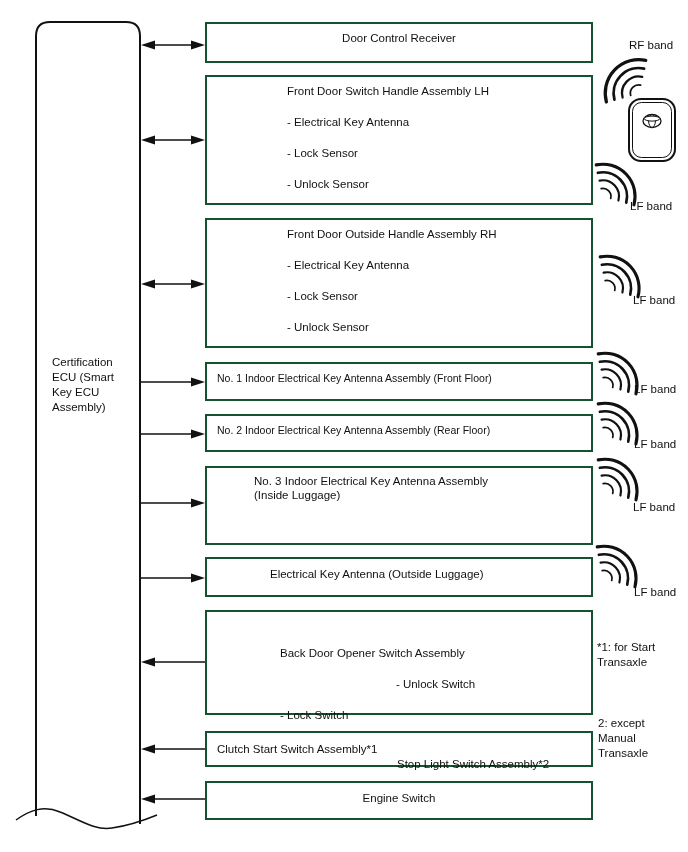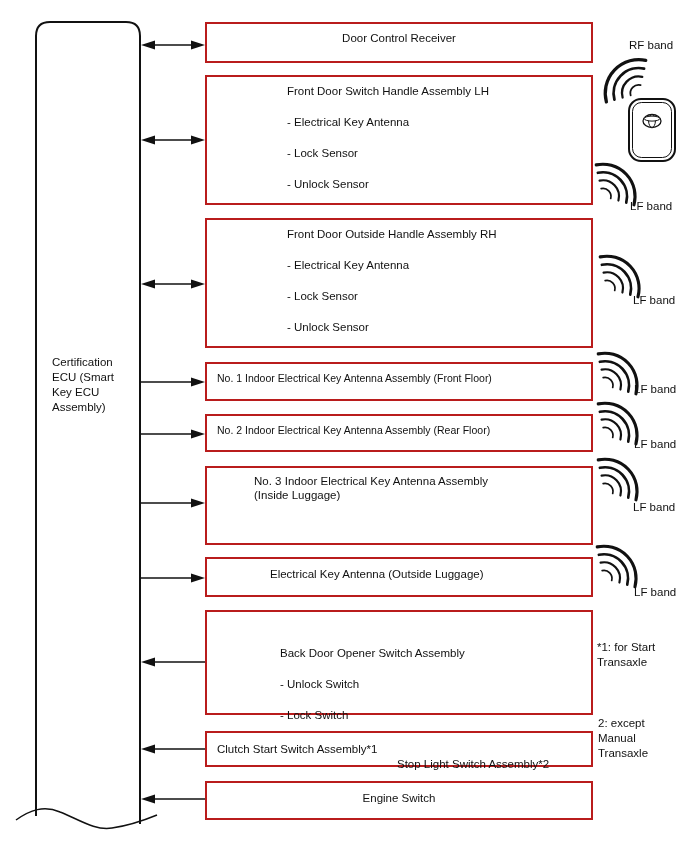--- a/index.html
+++ b/index.html
@@ -3,21 +3,21 @@
 <meta charset="utf-8">
 <style>
   html,body{margin:0;padding:0;background:#fff;}
   .canvas{
     position:relative;width:688px;height:852px;background:#ffffff;
     font-family:"Liberation Sans", sans-serif;color:#111;overflow:hidden;
   }
   .layer{position:absolute;left:0;top:0;width:688px;height:852px;pointer-events:none;}
   .box{
     position:absolute;left:205px;width:388px;box-sizing:border-box;
-    border:2px solid #b91c1c;background:#fff;font-size:11.5px;line-height:14px;
+    border:2px solid #14532d;background:#fff;font-size:11.5px;line-height:14px;
   }
   .box .title{margin:0;}
   .pt7{padding-top:7px;} .pt6{padding-top:6px;} .pt8{padding-top:8px;} .pt9{padding-top:9px;}
   .t-center{text-align:center;}
   .pl10{padding-left:10px;} .pl47{padding-left:47px;} .pl63{padding-left:63px;} .pl80{padding-left:80px;}
   .item{margin-top:17px;padding-left:80px;}
   .pre{white-space:pre-line;}
   .fs10{font-size:10.5px;}
   .ecu-label{
     position:absolute;left:52px;top:355px;width:92px;
@@ -141,21 +141,21 @@
     <div class="title pl47 pre">No. 3 Indoor Electrical Key Antenna Assembly
 (Inside Luggage)</div>
   </div>
 
   <div class="box pt8" style="top:557px;height:40px;">
     <div class="title pl63">Electrical Key Antenna (Outside Luggage)</div>
   </div>
 
   <div class="box pt7" style="top:610px;height:105px;">
     <div class="title pl80" style="padding-left:73px;margin-top:27px;">Back Door Opener Switch Assembly</div>
-    <div class="item" style="padding-left:73px;">- Unlock Switch</div>
+    <div class="item" style="padding-left:73px;text-align:center;">- Unlock Switch</div>
     <div class="item" style="padding-left:73px;">- Lock Switch</div>
   </div>
 
   <div class="box pt9 dual" style="top:731px;height:36px;">
     <span class="pl10" style="display:inline-block;">Clutch Start Switch Assembly*1</span>
     <span class="lbl2" style="top:24px;">Stop Light Switch Assembly*2</span>
   </div>
 
   <div class="box t-center pt8" style="top:781px;height:39px;">
     <div class="title">Engine Switch</div>

